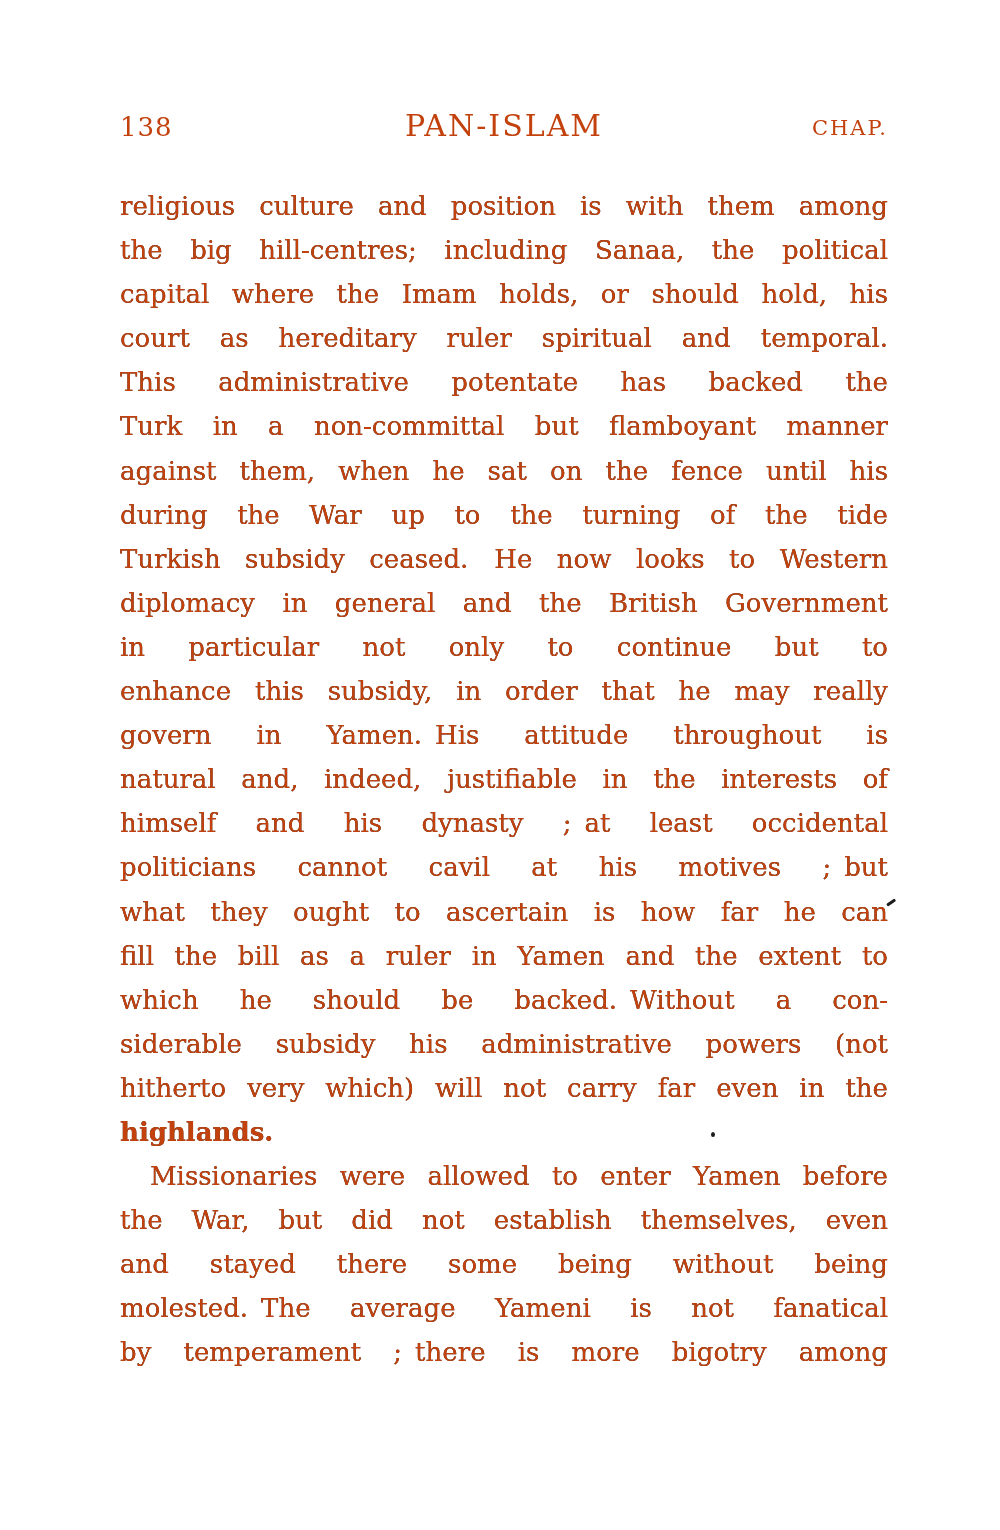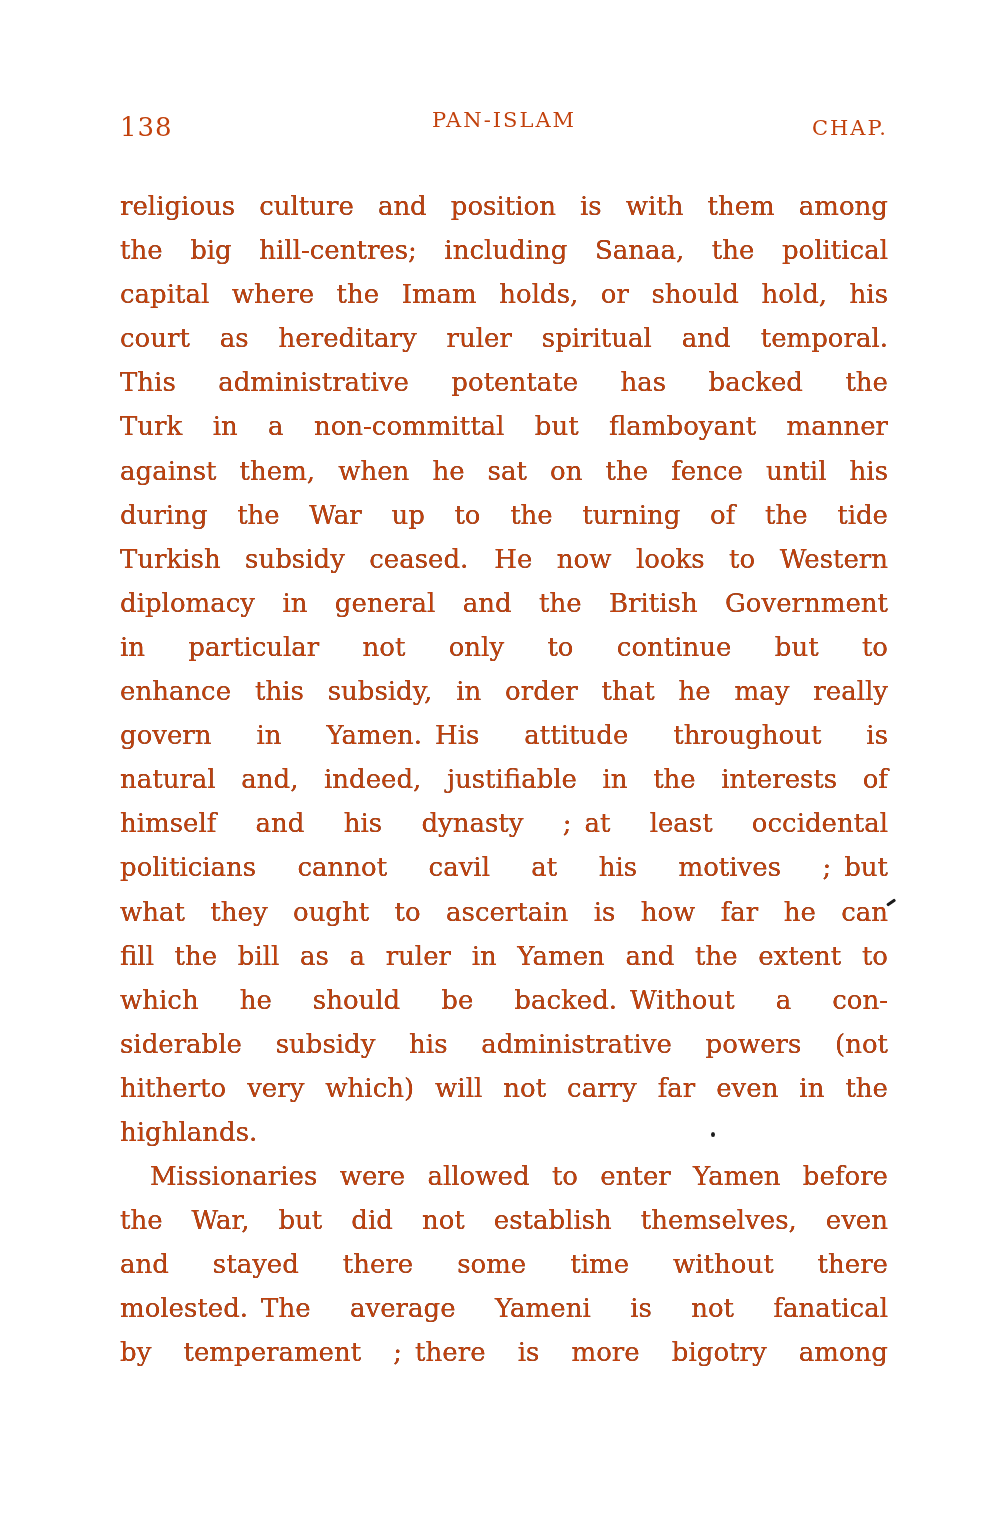--- a/index.html
+++ b/index.html
@@ -29,21 +29,21 @@
     top: 4px;
     font-size: 26px;
     letter-spacing: 1px;
   }
   .running-title {
     position: absolute;
     left: 0;
     right: 0;
     top: 0;
     text-align: center;
-    font-size: 21px;
+    font-size: 30px;
     letter-spacing: 2px;
   }
   .chapter-label {
     position: absolute;
     right: 0;
     top: 8px;
     font-size: 21px;
     letter-spacing: 2px;
     text-align: right;
   }
@@ -58,20 +58,21 @@
   .line {
     height: 44.1px;
     line-height: 44.1px;
     text-align: justify;
     text-align-last: justify;
     white-space: normal;
   }
   .line.no-just {
     text-align: right;
     text-align-last: left;
+    font-weight: bold;
   }
   .line.indent {
     text-indent: 30px;
   }
   .artifact-tick {
     position: absolute;
     left: 886px;
     top: 901px;
     width: 10px;
     height: 2.5px;
@@ -119,21 +120,21 @@
       <div class="line">himself and his dynasty ; at least occidental</div>
       <div class="line">politicians cannot cavil at his motives ; but</div>
       <div class="line">what they ought to ascertain is how far he can</div>
       <div class="line">fill the bill as a ruler in Yamen and the extent to</div>
       <div class="line">which he should be backed. Without a con-</div>
       <div class="line">siderable subsidy his administrative powers (not</div>
       <div class="line">hitherto very which) will not carry far even in the</div>
       <div class="line no-just">highlands.</div>
       <div class="line indent">Missionaries were allowed to enter Yamen before</div>
       <div class="line">the War, but did not establish themselves, even</div>
-      <div class="line">and stayed there some time without there</div>
+      <div class="line">and stayed there some being without being</div>
       <div class="line">molested. The average Yameni is not fanatical</div>
       <div class="line">by temperament ; there is more bigotry among</div>
     </div>
 
   <div class="artifact-tick"></div>
   <div class="artifact-dot"></div>
 
 </div>
 
 </body></html>

